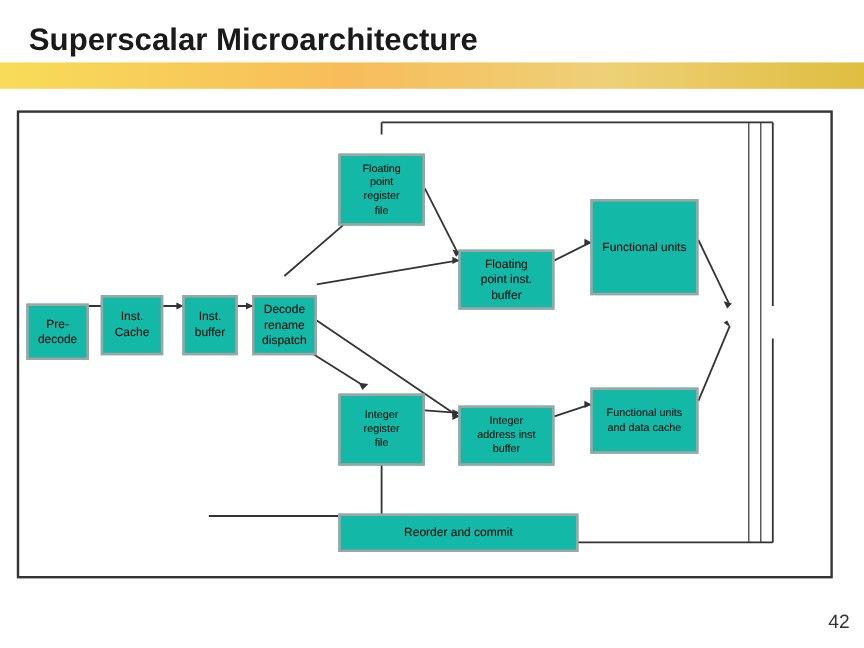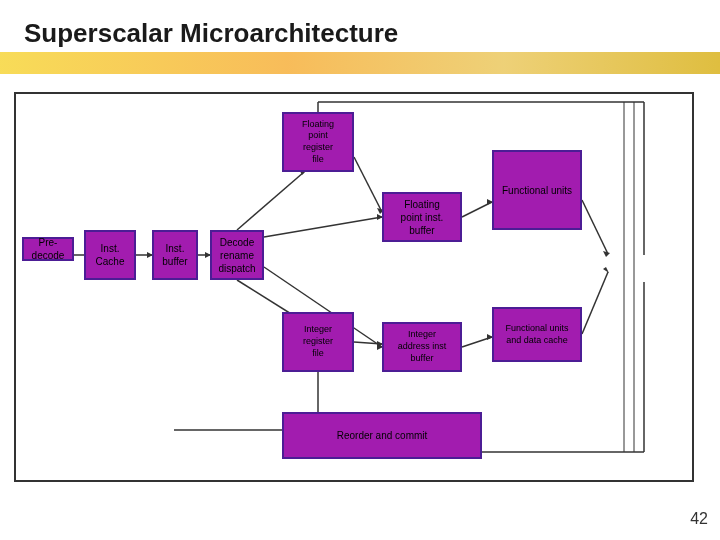--- a/index.html
+++ b/index.html
@@ -43,35 +43,36 @@
       top: 10px;
       left: 0px;
       width: 680px;
       height: 390px;
       border: 2px solid #333;
     }
 
     
     .block {
       position: absolute;
-      border: 2px solid #4c1d95;
-      background: #a21caf;
+      border: 2px solid #a3a3a3;
+      background: #14b8a6;
       display: flex;
       align-items: center;
       justify-content: center;
       text-align: center;
       font-size: 10px;
       line-height: 1.3;
+      margin-top: 16px;
     }
 
     .predecode {
       left: 8px;
       top: 155px;
       width: 52px;
-      height: 24px;
+      height: 47px;
       align-items: center;
     }
 
     .inst-cache {
       left: 70px;
       top: 148px;
       width: 52px;
       height: 50px;
     }
 
@@ -135,21 +136,21 @@
       left: 594px;
       top: 148px;
       width: 72px;
       height: 50px;
     }
 
     .reorder-commit {
       left: 268px;
       top: 330px;
       width: 200px;
-      height: 47px;
+      height: 32px;
     }
 
     
     .arrows-svg {
       position: absolute;
       top: 0;
       left: 0;
       width: 680px;
       height: 400px;
       pointer-events: none;

